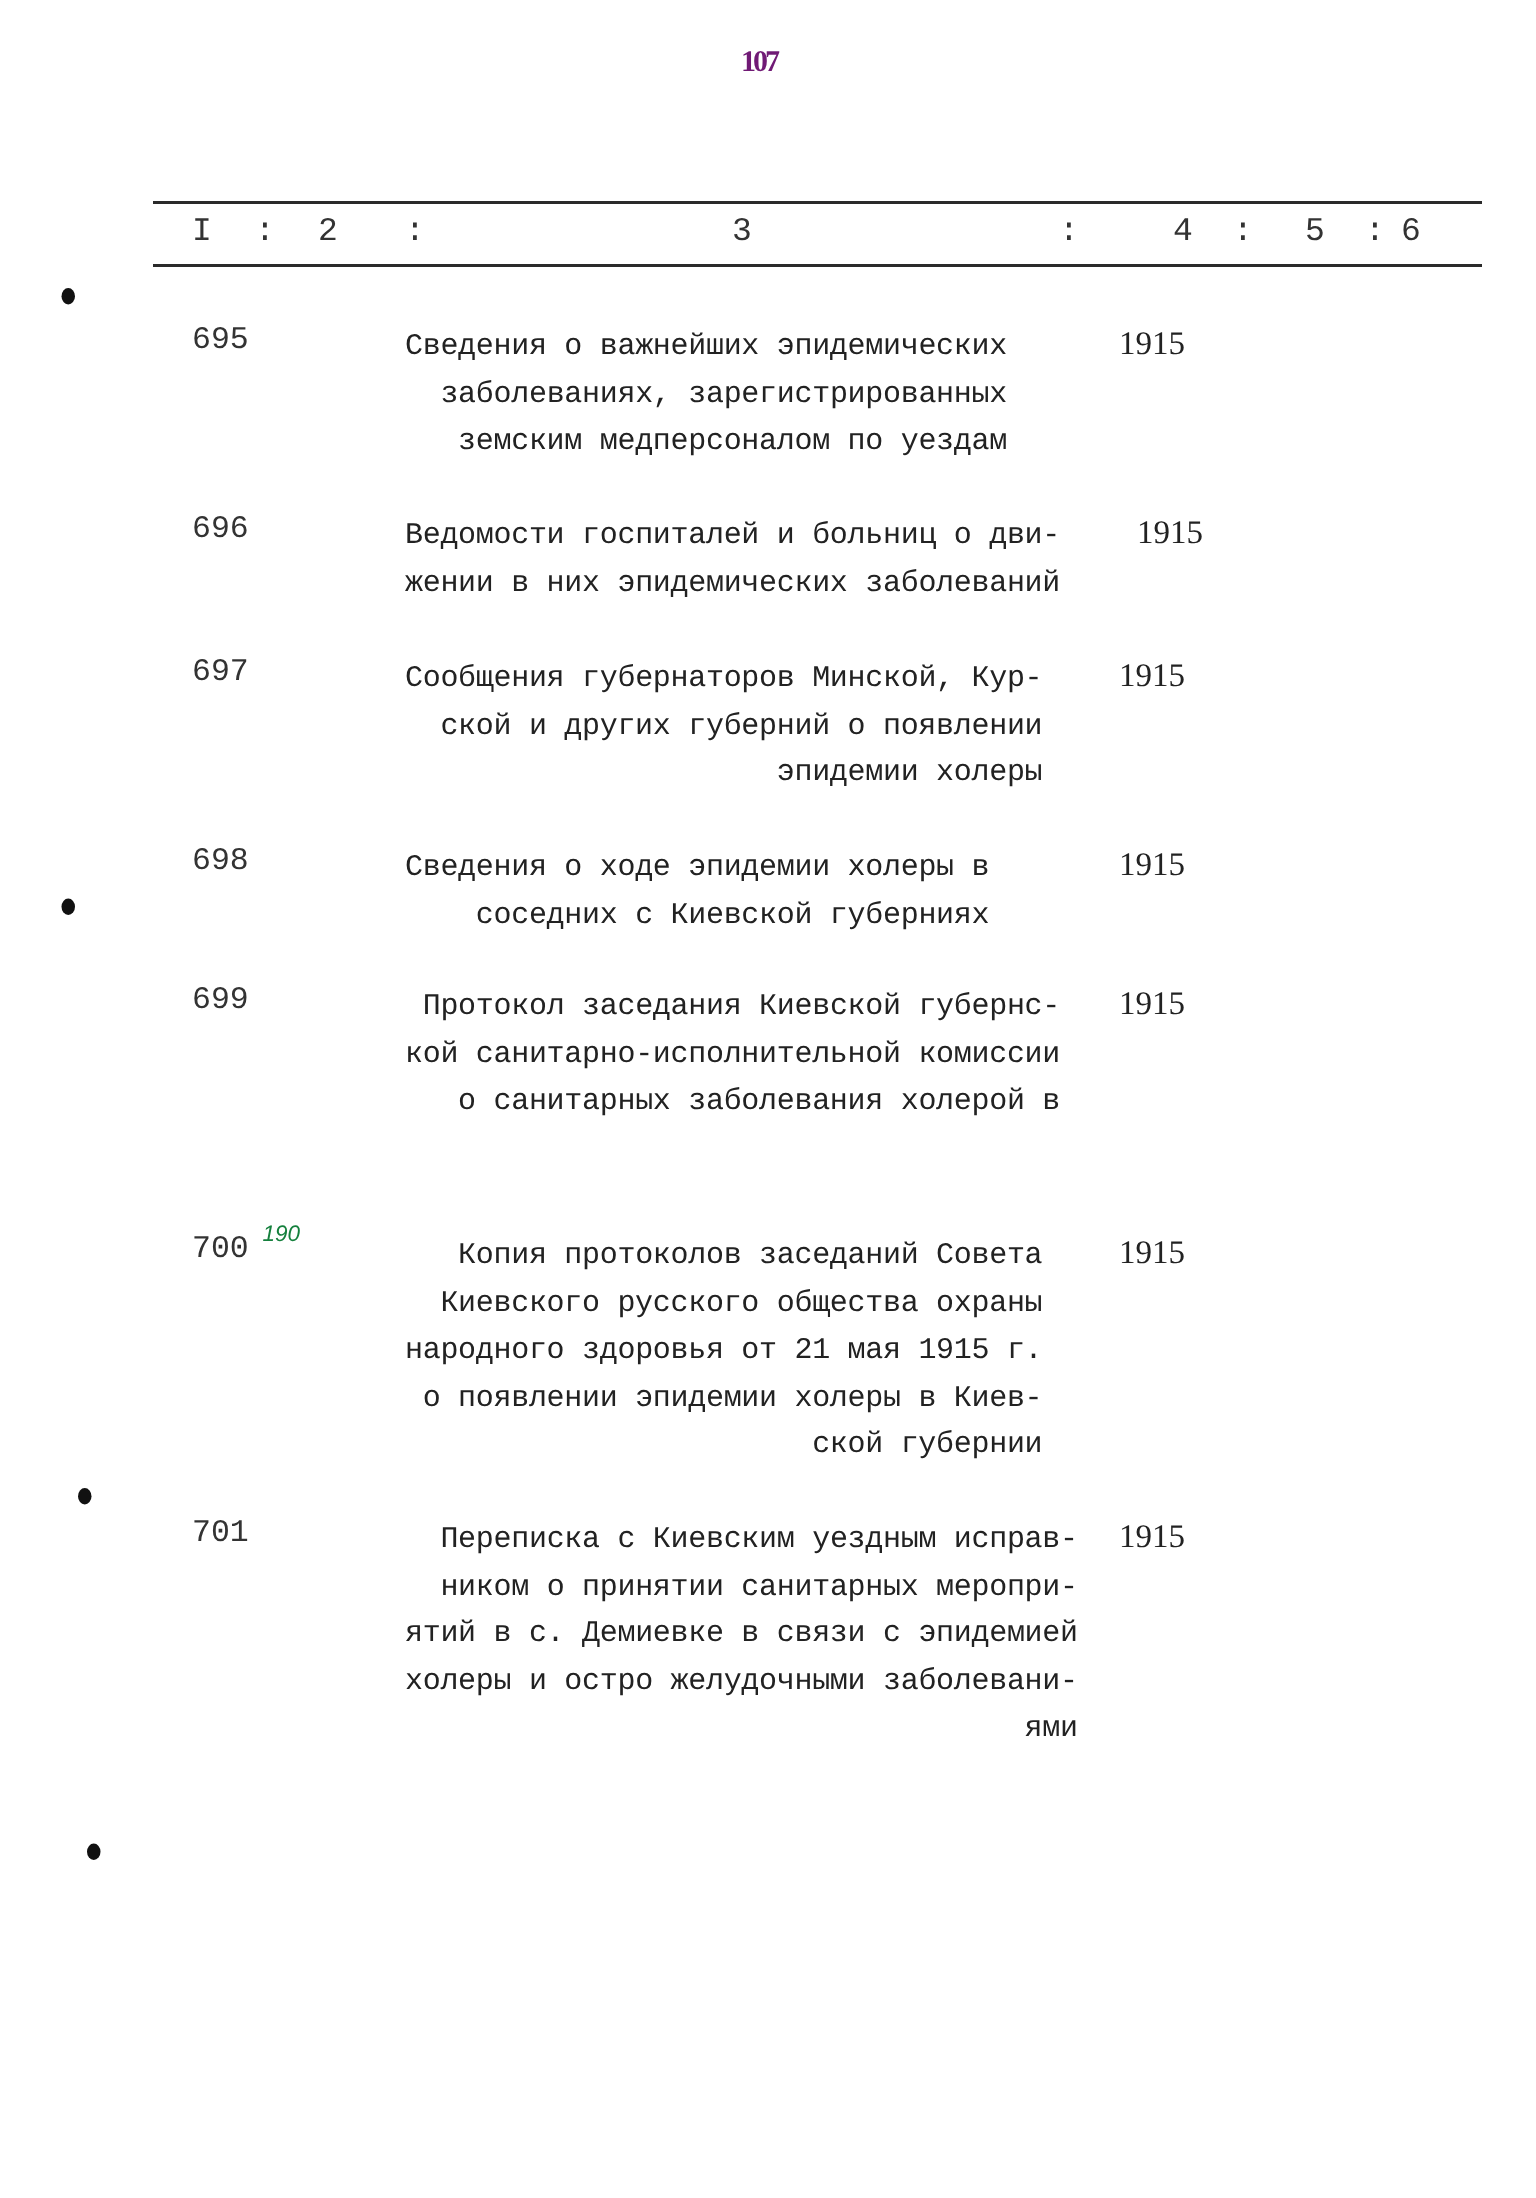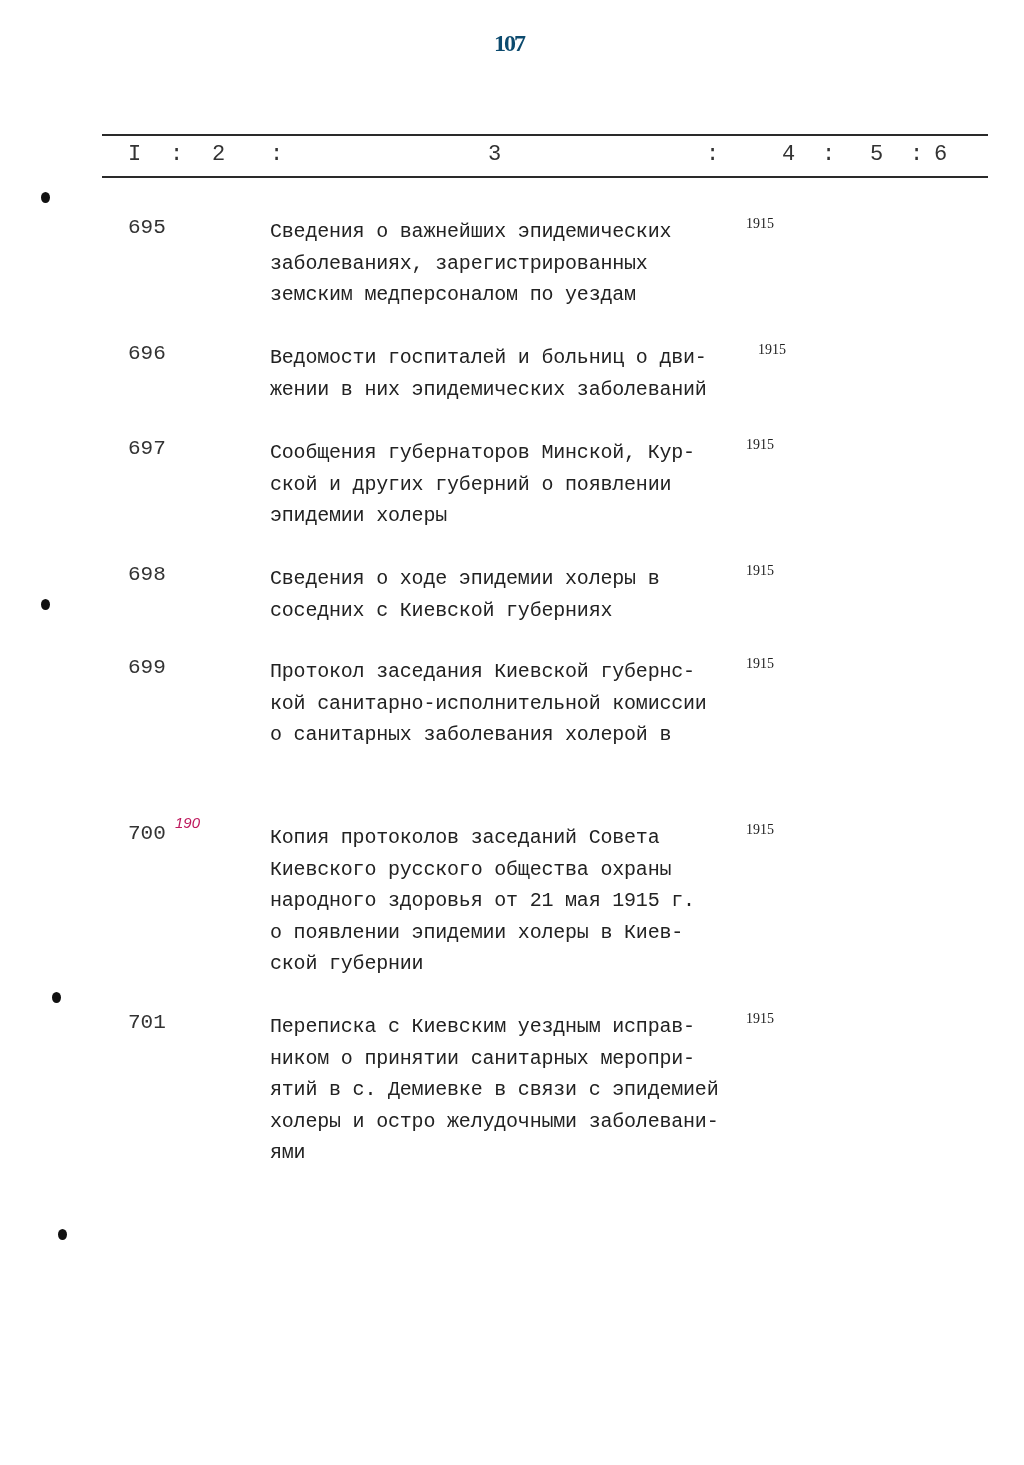--- a/index.html
+++ b/index.html
@@ -7,22 +7,22 @@
       width: 1024px; height: 1465px;
       background: #ffffff;
       position: relative;
       overflow: hidden;
       font-family: "Liberation Mono", "DejaVu Sans Mono", monospace;
       color: #1a1a1a;
     }
     .page-number {
       position: absolute; left: 494px; top: 30px;
       font-family: "Liberation Serif", serif;
-      font-size: 24px; font-weight: bold; letter-spacing: -2px;
-      color: #0c4a6e;
+      font-size: 20px; font-weight: bold; letter-spacing: -2px;
+      color: #701a75;
     }
     .rule {
       position: absolute; left: 102px; width: 886px; height: 2px;
       background: #2a2a2a;
     }
     .rule.top { top: 134px; }
     .rule.bottom { top: 176px; }
     .header-row {
       position: absolute; top: 140px; left: 0; width: 1024px; height: 32px;
       font-size: 22px; color: #333;
@@ -30,32 +30,32 @@
     .header-row span { position: absolute; top: 2px; }
     .entry { position: absolute; left: 0; width: 1024px; }
     .entry .num {
       position: absolute; left: 128px; top: 0;
       font-family: Liberation Mono, monospace;
       font-size: 21px; color: #333;
     }
     .entry .note {
       position: absolute; top: -8px;
       font-family: "Liberation Sans", sans-serif;
-      font-size: 15px; color: #be185d; font-style: italic;
+      font-size: 15px; color: #15803d; font-style: italic;
     }
     .entry .title {
       position: absolute; left: 270px; top: 0;
       font-size: 20px; line-height: 31.5px;
       color: #222; letter-spacing: -0.2px;
     }
-    .entry .title div { white-space: nowrap; }
+    .entry .title div { white-space: nowrap; text-align: right; }
     .entry .year {
       position: absolute; top: 0;
       font-family: "Liberation Serif", serif;
-      font-size: 14px; color: #222;
+      font-size: 22px; color: #222;
     }
     .punch {
       position: absolute; width: 9px; height: 11px; border-radius: 50%;
       background: #111;
     }
   </style>
 </head>
 <body>
 
 <div class="page-number">107</div>

